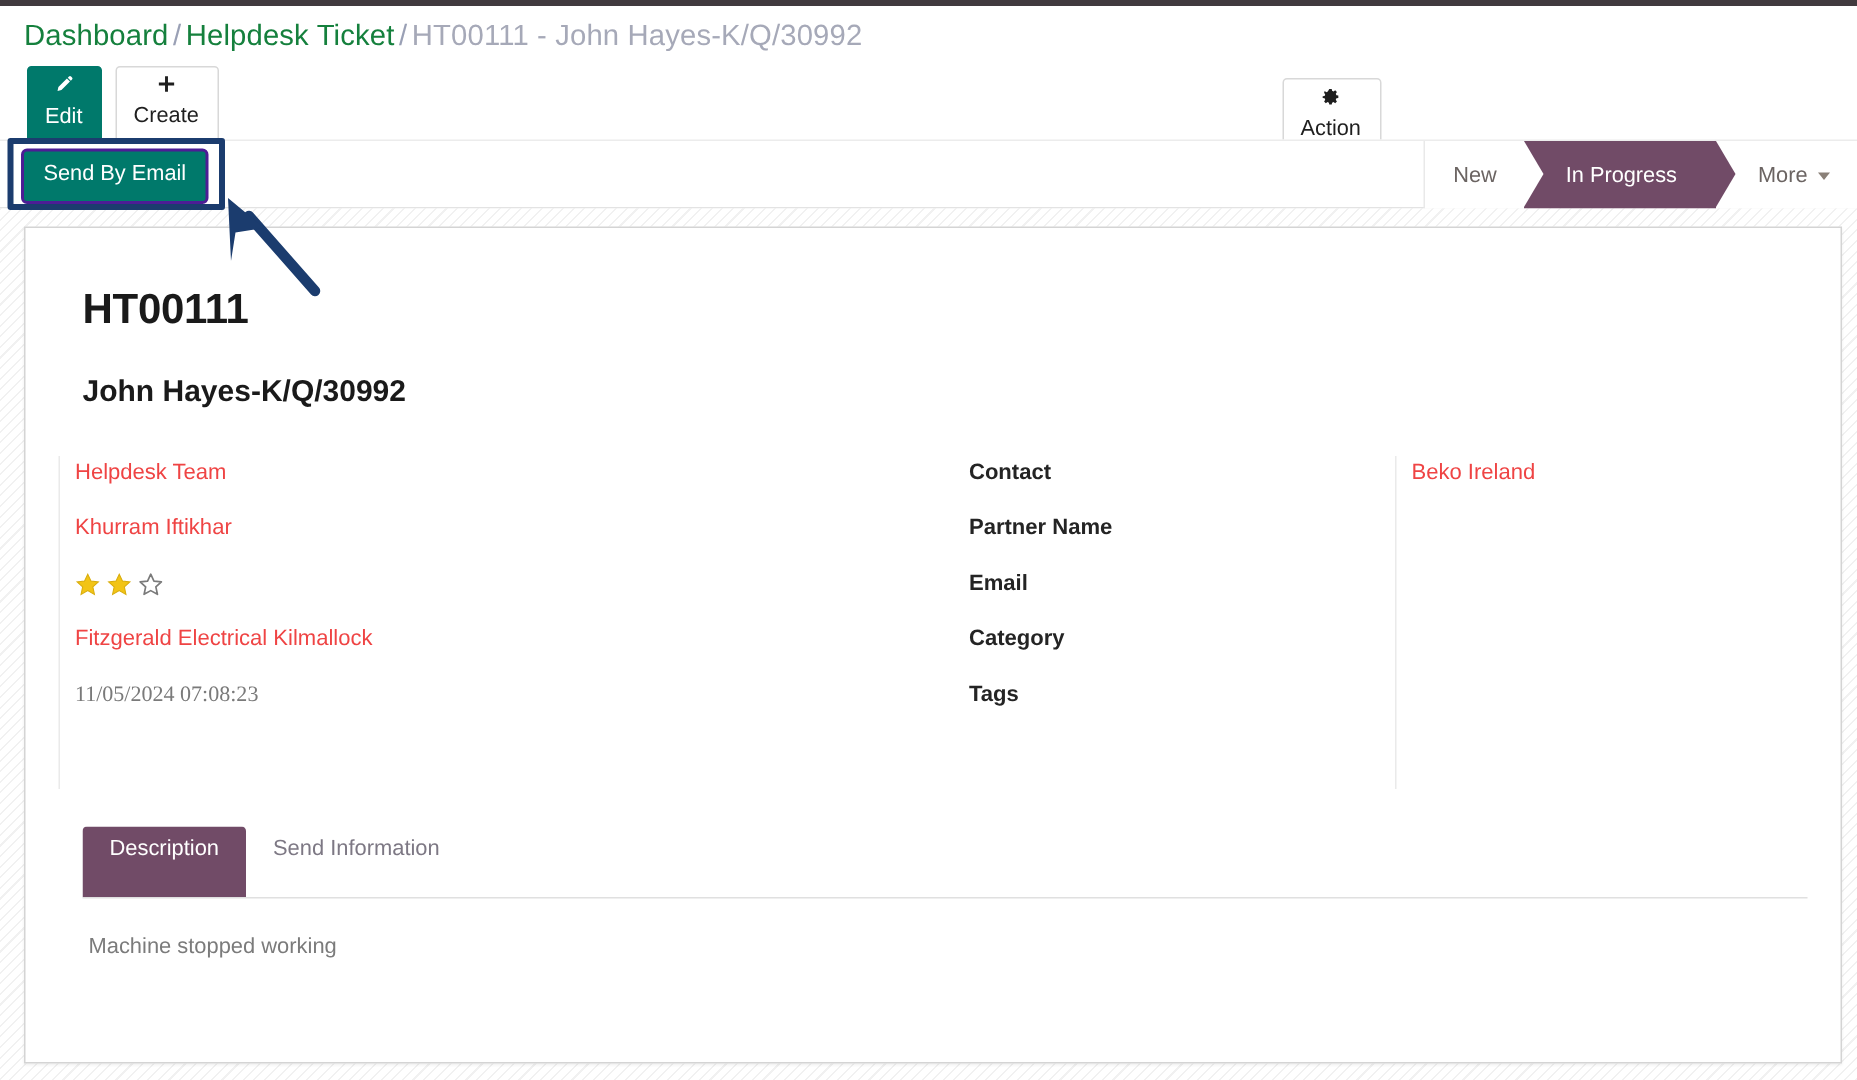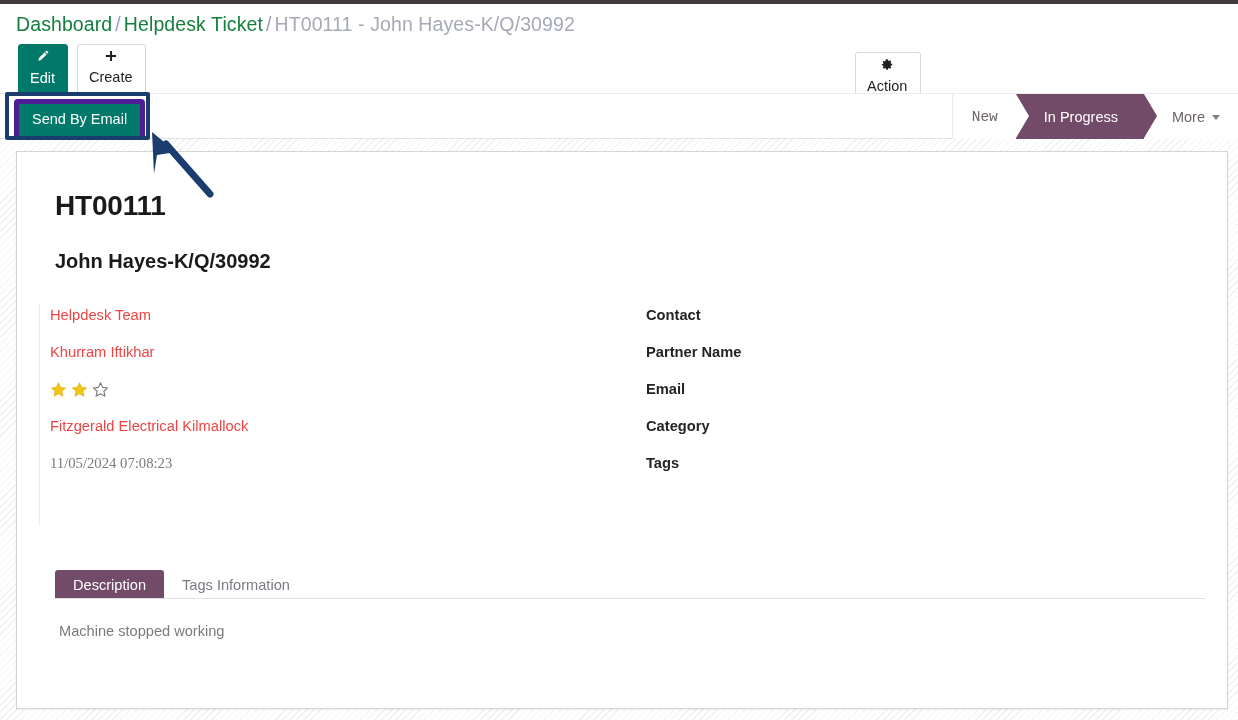--- a/index.html
+++ b/index.html
@@ -114,21 +114,21 @@
     border-top: 1px solid #ececec;
     border-bottom: 1px solid #e3e3e3;
   }
   .sb-left {
     position: absolute;
     left: 14px; top: 5px;
   }
   .btn-sendmail {
     background: #00796b;
     color: #ffffff;
-    border: 5px solid #4c1d95;
+    border: 2px solid #4c1d95;
     font-size: 14.5px;
     padding: 6px 13px 7px;
     border-radius: 4px;
     box-shadow: 0 0 0 2px #ffffff;
   }
 
   
   .hl-box {
     position: absolute;
     left: 5px;
@@ -163,21 +163,21 @@
     display: flex;
     align-items: center;
     padding: 0 18px 0 24px;
     font-size: 14.5px;
     color: #6b6462;
     background: #ffffff;
     cursor: pointer;
     position: relative;
     white-space: nowrap;
   }
-  .stat.first { padding-left: 19px; font-family: Liberation Mono, monospace; }
+  .stat.first { padding-left: 19px; }
   .stat.active {
     background: #714b67;
     color: #ffffff;
     padding-left: 28px;
     padding-right: 26px;
   }
   .stat.active::before {
     content: "";
     position: absolute;
     left: 0; top: 0;
@@ -305,21 +305,21 @@
     padding-left: 16px;
   }
   .tabs {
     display: flex;
     align-items: flex-end;
     border-bottom: 1px solid #e0e0e0;
     height: 31px;
   }
   .tab {
     font-size: 14.6px;
-    padding: 6px 17px 4px;
+    padding: 6px 17px 23px;
     cursor: pointer;
     color: #7d7884;
     border: 1px solid transparent;
     border-bottom: none;
     border-radius: 3px 3px 0 0;
     line-height: 17px;
   }
   .tab.active {
     background: #714b67;
     color: #ffffff;
@@ -432,31 +432,38 @@
     </div>
 
     <div class="group g2">
       <div class="labels-col">
         <div class="f-label">Contact</div>
         <div class="f-label">Partner Name</div>
         <div class="f-label">Email</div>
         <div class="f-label">Category</div>
         <div class="f-label">Tags</div>
       </div>
+      <div class="values-col">
+        <div class="f-value">Beko Ireland</div>
+        <div class="f-value"></div>
+        <div class="f-value"></div>
+        <div class="f-value"></div>
+        <div class="f-value"></div>
+      </div>
     </div>
 
   </div>
 
   <div class="notebook">
     <div class="tabs">
       <div class="tab active">
         <span>Description</span>
       </div>
       <div class="tab">
-        <span>Tags Information</span>
+        <span>Send Information</span>
       </div>
     </div>
     <div class="tab-content">
       <span>Machine stopped working</span>
     </div>
   </div>
 
 </div>
 
 <div class="hl-box"></div>

